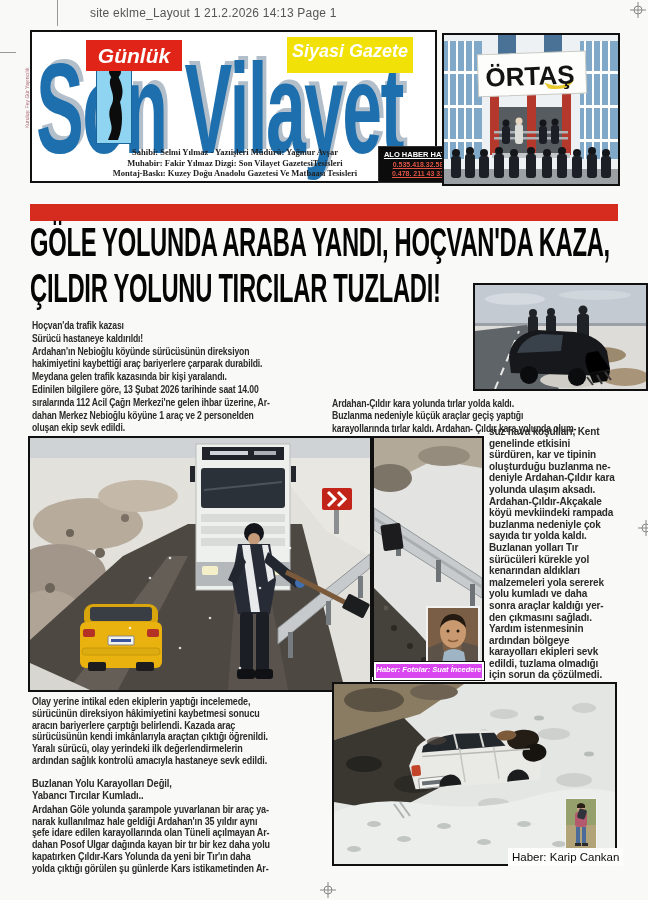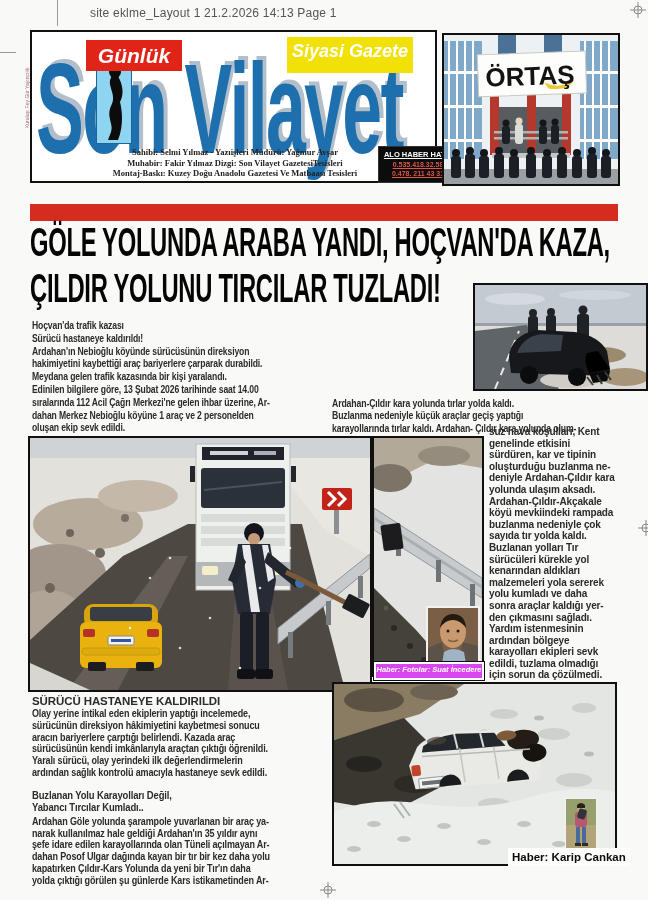--- a/index.html
+++ b/index.html
@@ -38,21 +38,21 @@
   .hl{left:30px;font-weight:800;color:#050505;font-size:41px;line-height:42px;white-space:nowrap;
       transform:scaleX(.58);transform-origin:left top;letter-spacing:-.5px;}
   
   .bodytxt{font-weight:700;color:#2b2b2b;font-size:10px;letter-spacing:-.15px;white-space:pre;
            transform-origin:left top;}
   .photo{position:absolute;border:2px solid #101010;box-sizing:border-box;overflow:hidden;background:#ddd;}
   .photo svg{display:block;}
   .cap-dark{position:absolute;background:#d946ef;border:2px solid #fff;outline:1px solid #0d0d0d;
             color:#fff;font-style:italic;font-weight:700;font-size:7.5px;line-height:12px;
             text-align:center;white-space:nowrap;}
-  .cap-light{position:absolute;background:#fdfdfb;color:#0c0c0c;font-weight:700;font-size:11.5px;
+  .cap-light{position:absolute;background:#fdfdfb;color:#0c0c0c;font-weight:400;font-size:11.5px;
              line-height:18px;text-align:center;white-space:nowrap;padding:0 4px;}
   .inset{position:absolute;border:2px solid #f2f2f2;box-sizing:content-box;overflow:hidden;}
   .story2-h{font-weight:800;font-size:11.5px;color:#2b2b2b;letter-spacing:-.1px;}
 </style>
 </head>
 <body>
 
 <div id="page">
 
   <div class="abs proof-vline"></div>
@@ -349,21 +349,20 @@
       <ellipse cx="25" cy="24" rx="13" ry="16" fill="#c99a6f"></ellipse>
       <path d="M12,20 Q14,6 25,6 Q37,6 38,20 Q32,12 25,12 Q17,12 12,20 Z" fill="#241a12"></path>
       <circle cx="20" cy="23" r="1.5" fill="#241a12"></circle>
         <circle cx="30" cy="23" r="1.5" fill="#241a12"></circle>
       <path d="M20,32 Q25,35 30,32" stroke="#8a5f3c" stroke-width="1.5" fill="none"></path>
     </svg>
   </div>
   <div class="cap-dark" style="left:374px;top:662px;width:106px;height:14px">Haber: Fotolar: Suat İncedere</div>
 
   <div class="abs" style="left:32px;top:695px;width:305px">
-    <div class="story2-h">SÜRÜCÜ HASTANEYE KALDIRILDI</div>
     <div class="bodytxt" style="position:relative;line-height:11.8px;transform:scaleX(.9);margin-top:1px">Olay yerine intikal eden ekiplerin yaptığı incelemede,
 sürücünün direksiyon hâkimiyetini kaybetmesi sonucu
 aracın bariyerlere çarptığı belirlendi. Kazada araç
 sürücüsünün kendi imkânlarıyla araçtan çıktığı öğrenildi.
 Yaralı sürücü, olay yerindeki ilk değerlendirmelerin
 ardından sağlık kontrolü amacıyla hastaneye sevk edildi.</div>
     <div class="bodytxt" style="position:relative;line-height:12px;transform:scaleX(.9);margin-top:10px;font-size:10.5px">Buzlanan Yolu Karayolları Değil,
 Yabancı Tırcılar Kumladı..</div>
     <div class="bodytxt" style="position:relative;line-height:11.8px;transform:scaleX(.9);margin-top:3px">Ardahan Göle yolunda şarampole yuvarlanan bir araç ya-
 narak kullanılmaz hale geldiği Ardahan'ın 35 yıldır aynı

